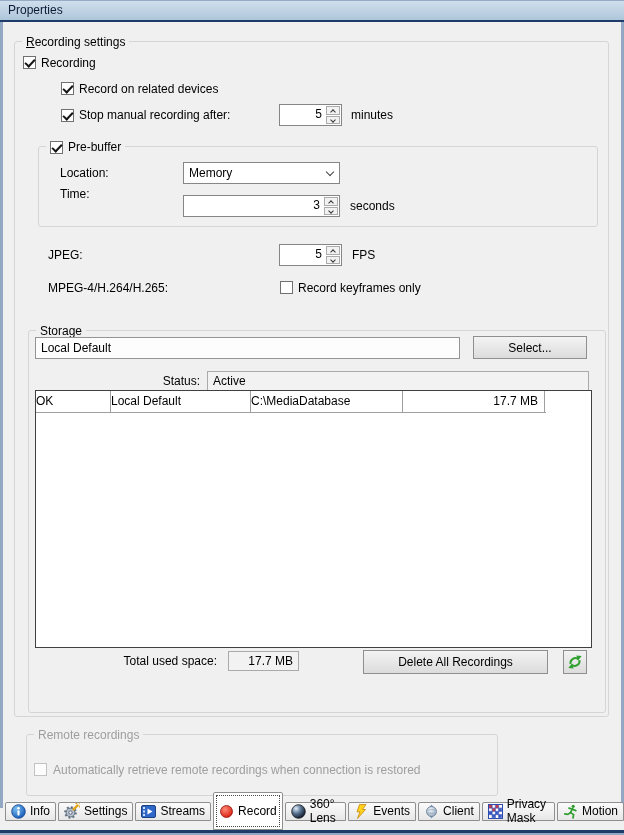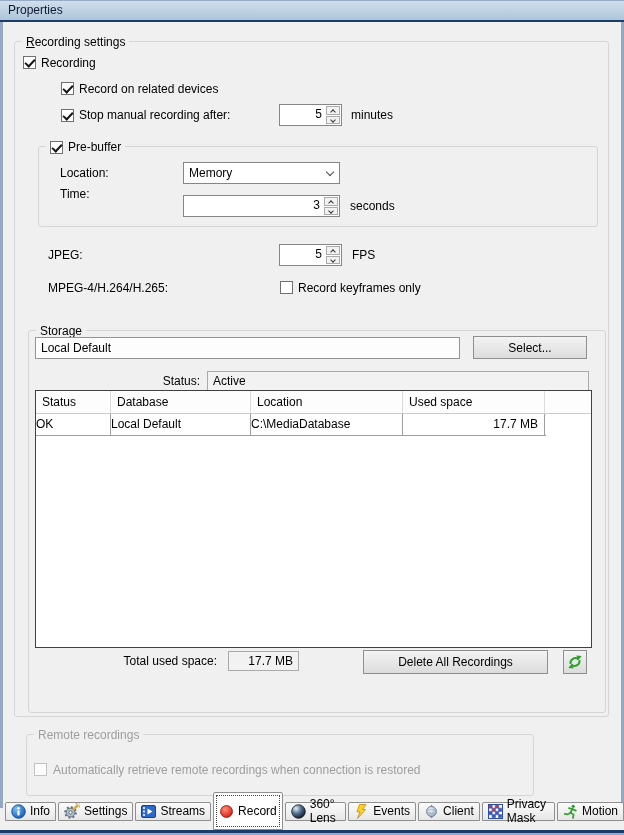--- a/index.html
+++ b/index.html
@@ -145,47 +145,41 @@
       <span class="legend-text">Storage</span>
     </div>
   </div>
   <div class="textbox" style="left:35px;top:337px;width:425px;height:22px;">Local Default</div>
   <div class="btn" style="left:473px;top:336px;width:114px;height:23px;">Select...</div>
 
   <div class="lbl" style="left:97px;top:373px;width:103px;text-align:right;">Status:</div>
   <div class="textbox readonly" style="left:207px;top:371px;width:382px;height:21px;line-height:19px;">Active</div>
 
   <div class="table" style="left:35px;top:390px;width:557px;height:258px;">
-    <div class="thead">
-      <div class="th" style="width:75px;">Status</div>
-      <div class="th" style="width:140px;">Database</div>
-      <div class="th" style="width:152px;">Location</div>
-      <div class="th" style="width:142px;">Used space</div>
-    </div>
     <div class="trow" style="width:510px;">
       <div class="td" style="width:75px;">OK</div>
       <div class="td" style="width:140px;">Local Default</div>
       <div class="td" style="width:152px;">C:\MediaDatabase</div>
       <div class="td num" style="width:142px;">17.7 MB</div>
     </div>
   </div>
 
   <div class="lbl" style="left:67px;top:653px;width:150px;text-align:right;">Total used space:</div>
   <div class="textbox readonly" style="left:228px;top:651px;width:71px;height:20px;line-height:18px;text-align:right;">17.7 MB</div>
   <div class="btn" style="left:363px;top:650px;width:185px;height:24px;">Delete All Recordings</div>
   <div class="btn" style="left:563px;top:650px;width:24px;height:24px;">
     <svg class="icon" width="16" height="16" viewBox="0 0 16 16">
       <path d="M3.5 9.8 A 4.9 4.9 0 0 1 11.4 5.2" stroke="#2fa12f" stroke-width="2" fill="none"></path>
       <polygon points="9.4,1.4 14.6,2.0 11.0,6.8" fill="#2fa12f"></polygon>
       <path d="M12.5 6.2 A 4.9 4.9 0 0 1 4.6 10.8" stroke="#2fa12f" stroke-width="2" fill="none"></path>
       <polygon points="6.6,14.6 1.4,14.0 5.0,9.2" fill="#2fa12f"></polygon>
     </svg>
   </div>
 
-  <div class="group" style="left:26px;top:734px;width:508px;height:62px;">
+  <div class="group" style="left:26px;top:734px;width:472px;height:62px;">
     <div class="legend">
       <span class="legend-text gray">Remote recordings</span>
     </div>
   </div>
   <div class="cb disabled" style="left:34px;top:763px;"></div>
   <div class="lbl gray" style="left:53px;top:762px;">Automatically retrieve remote recordings when connection is restored</div>
 
   <div class="tabbar">
 
     <div class="tab">

